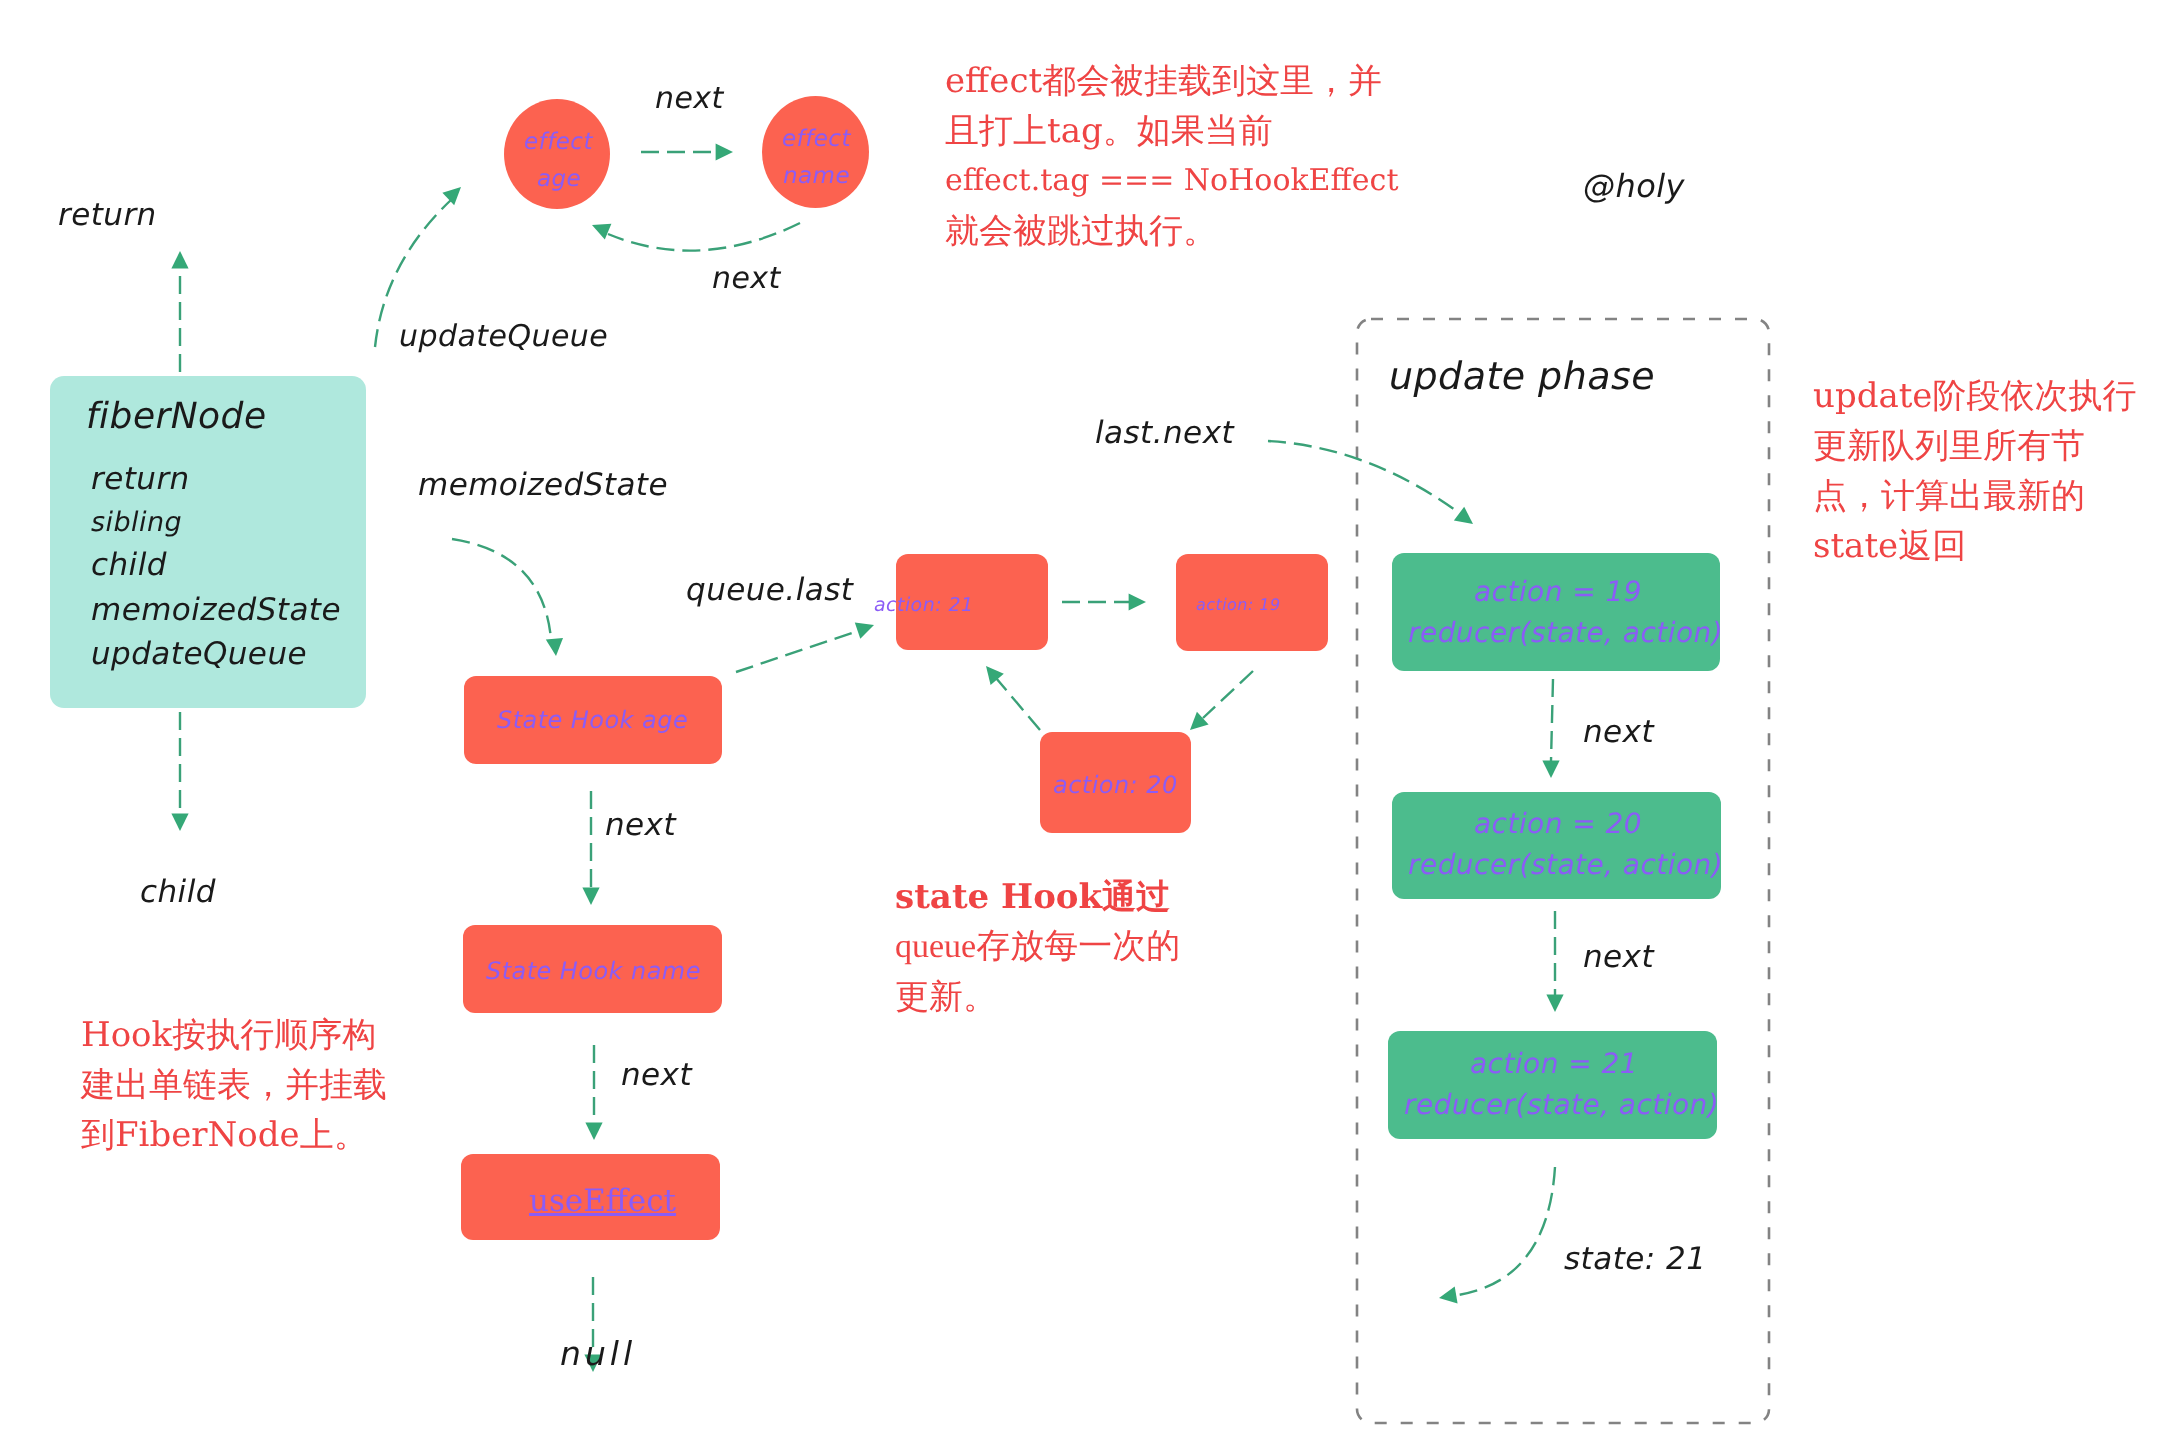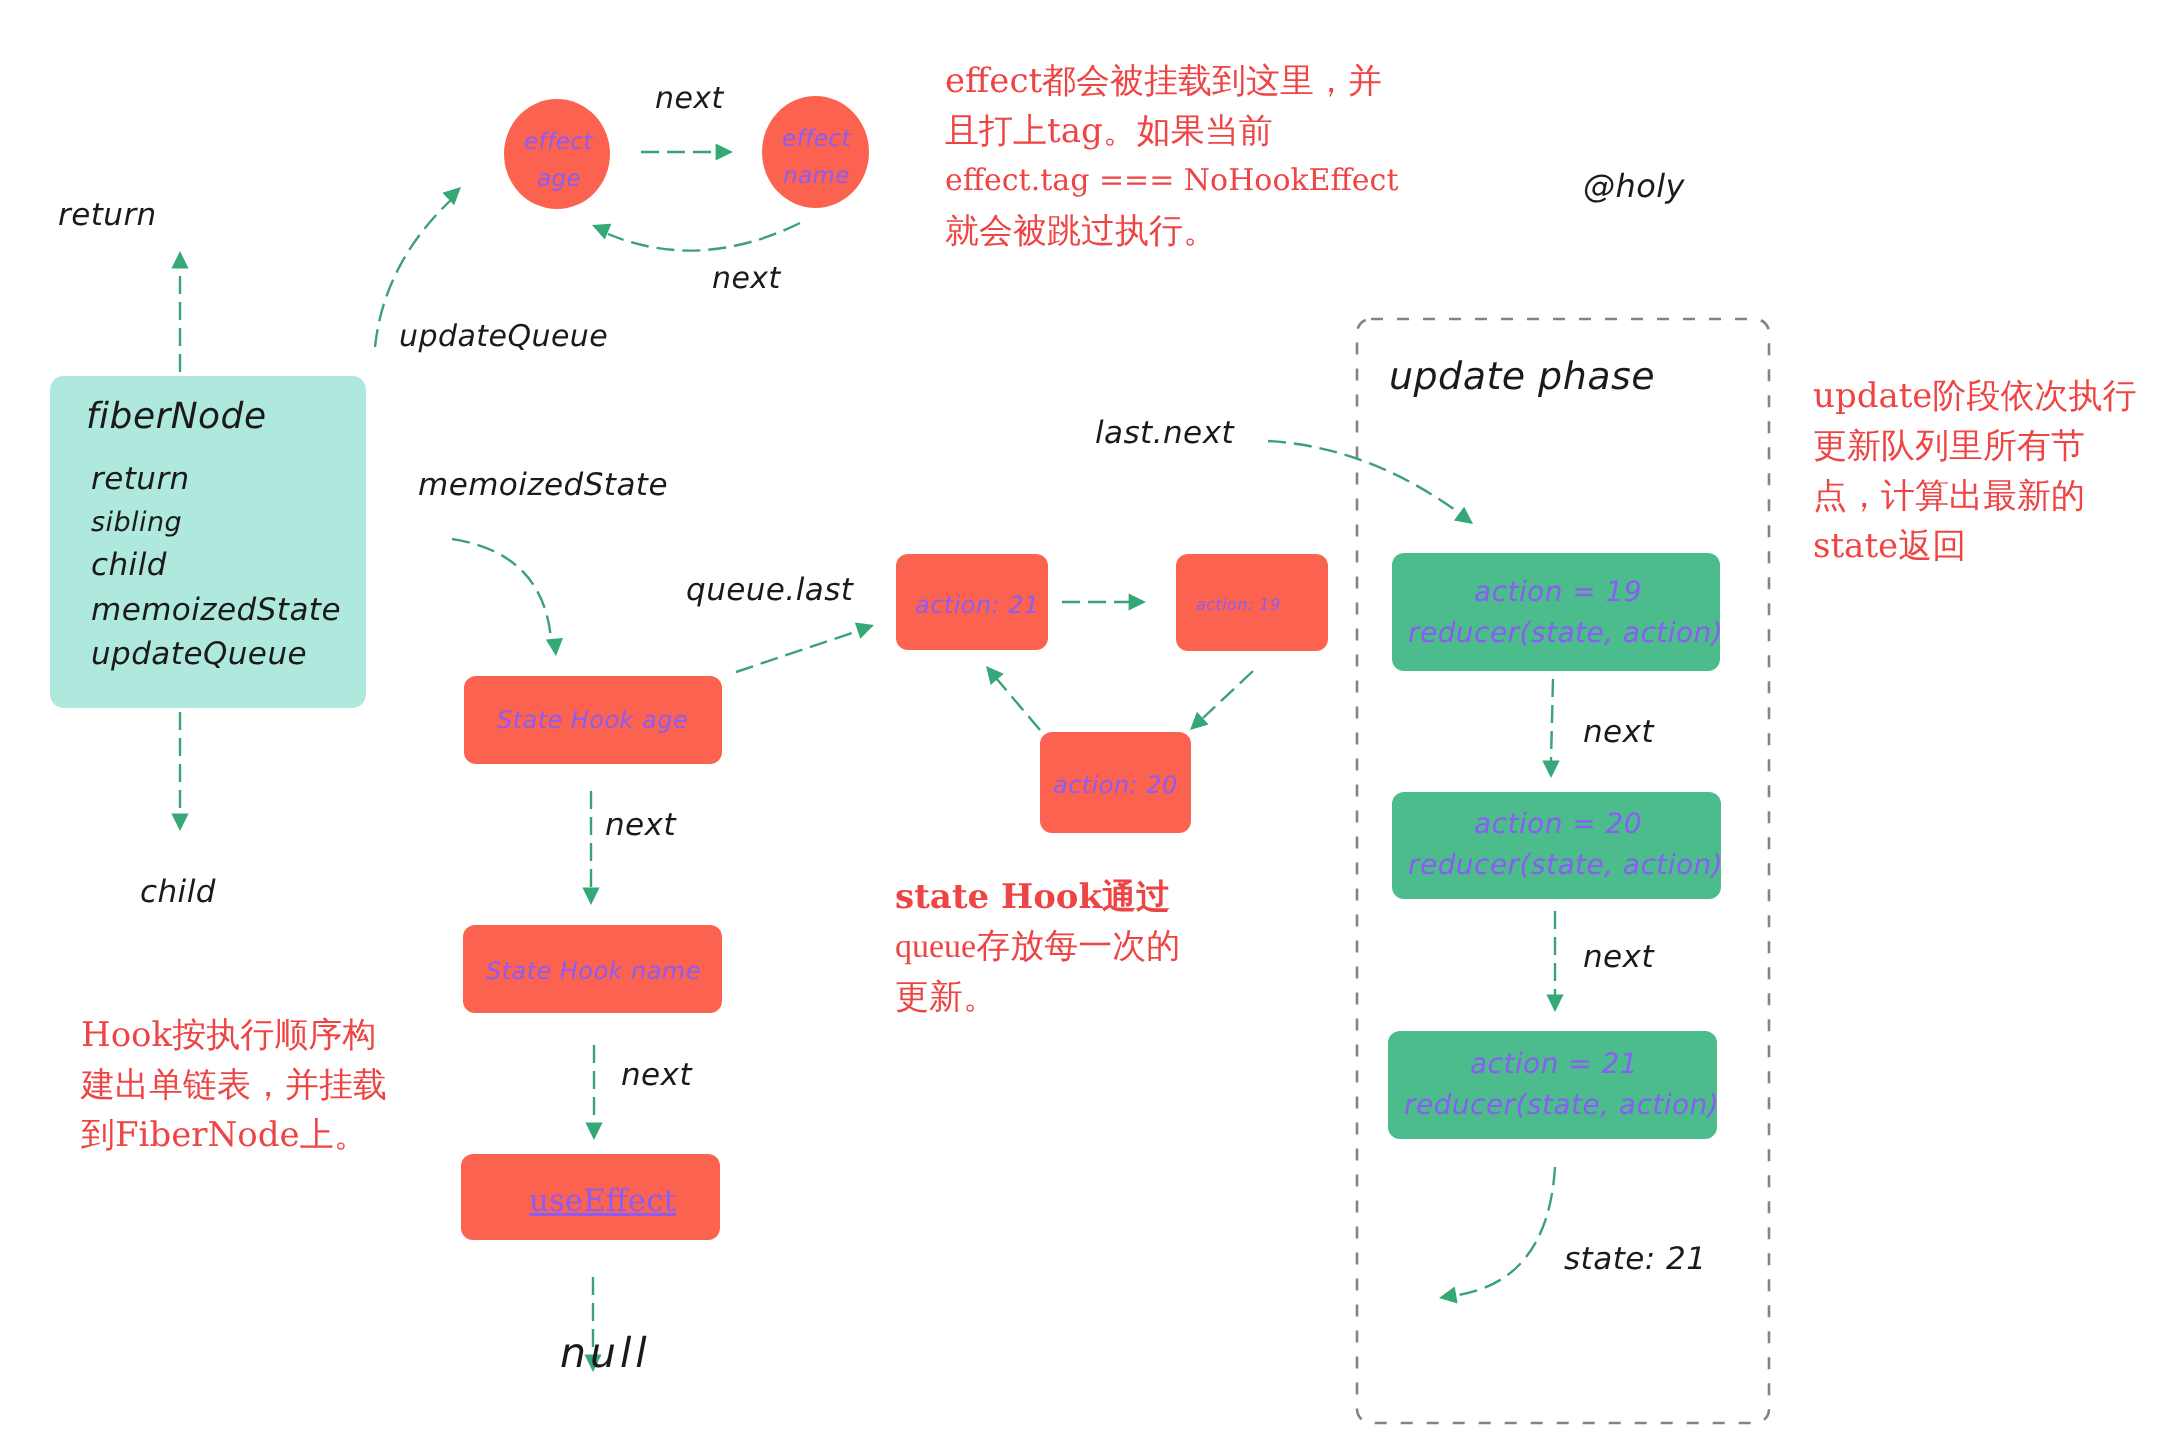--- a/index.html
+++ b/index.html
@@ -135,21 +135,21 @@
 <div class="abs" style="left:464px;top:676px;width:258px;height:88px;border-radius:12px;background:#FC6250;"></div>
 <div class="hand abs boxtext" style="left:497px;top:708px;font-size:24px;line-height:24px;">State Hook age</div>
 
 <div class="abs" style="left:463px;top:925px;width:259px;height:88px;border-radius:12px;background:#FC6250;"></div>
 <div class="hand abs boxtext" style="left:486px;top:959px;font-size:24px;line-height:24px;">State Hook name</div>
 
 <div class="abs" style="left:461px;top:1154px;width:259px;height:86px;border-radius:12px;background:#FC6250;"></div>
 <div class="abs boxtext" style="left:529px;top:1190px;font-size:31px;line-height:23px;font-family:'DejaVu Serif',serif;white-space:nowrap;text-decoration:underline;">useEffect</div>
 
 <div class="abs" style="left:896px;top:554px;width:152px;height:96px;border-radius:12px;background:#FC6250;"></div>
-<div class="hand abs boxtext" style="left:915px;top:593px;font-size:24px;line-height:24px;">action: 21</div>
+<div class="hand abs boxtext" style="left:874px;top:593px;font-size:19px;line-height:24px;">action: 21</div>
 
 <div class="abs" style="left:1176px;top:554px;width:152px;height:97px;border-radius:12px;background:#FC6250;"></div>
 <div class="hand abs boxtext" style="left:1196px;top:593px;font-size:16px;line-height:24px;">action: 19</div>
 
 <div class="abs" style="left:1040px;top:732px;width:151px;height:101px;border-radius:12px;background:#FC6250;"></div>
 <div class="hand abs boxtext" style="left:1053px;top:773px;font-size:24px;line-height:24px;">action: 20</div>
 
 <div class="hand abs label" style="left:1389px;top:357px;font-size:38px;line-height:38px;">update phase</div>
 
 <div class="abs" style="left:1392px;top:553px;width:328px;height:118px;border-radius:12px;background:#4CBC8D;"></div>
@@ -167,21 +167,21 @@
 <div class="hand abs label" style="left:58px;top:200px;font-size:31px;line-height:31px;">return</div>
 <div class="hand abs label" style="left:140px;top:877px;font-size:31px;line-height:31px;">child</div>
 <div class="hand abs label" style="left:399px;top:322px;font-size:30px;line-height:30px;">updateQueue</div>
 <div class="hand abs label" style="left:655px;top:84px;font-size:30px;line-height:30px;">next</div>
 <div class="hand abs label" style="left:712px;top:264px;font-size:30px;line-height:30px;">next</div>
 <div class="hand abs label" style="left:418px;top:470px;font-size:31px;line-height:31px;">memoizedState</div>
 <div class="hand abs label" style="left:686px;top:575px;font-size:31px;line-height:31px;">queue.last</div>
 <div class="hand abs label" style="left:1095px;top:418px;font-size:31px;line-height:31px;">last.next</div>
 <div class="hand abs label" style="left:605px;top:810px;font-size:31px;line-height:31px;">next</div>
 <div class="hand abs label" style="left:621px;top:1060px;font-size:31px;line-height:31px;">next</div>
-<div class="hand abs label" style="left:560px;top:1338px;font-size:41px;line-height:31px;letter-spacing:4px;">null</div>
+<div class="hand abs label" style="left:560px;top:1338px;font-size:33px;line-height:31px;letter-spacing:4px;">null</div>
 <div class="hand abs label" style="left:1583px;top:717px;font-size:31px;line-height:31px;">next</div>
 <div class="hand abs label" style="left:1583px;top:942px;font-size:31px;line-height:31px;">next</div>
 <div class="hand abs label" style="left:1556px;top:1244px;font-size:31px;line-height:31px;margin-left:8px;">state: 21</div>
 
 <div class="abs" style="left:945px;top:56px;">
   <div class="cjk" style="font-size:34px;line-height:50px;">effect都会被挂载到这里，并</div>
   <div class="cjk" style="font-size:34px;line-height:50px;">且打上tag。如果当前</div>
   <div class="cjk" style="font-size:30px;line-height:50px;">effect.tag === NoHookEffect</div>
   <div class="cjk" style="font-size:34px;line-height:50px;">就会被跳过执行。</div>
 </div>

